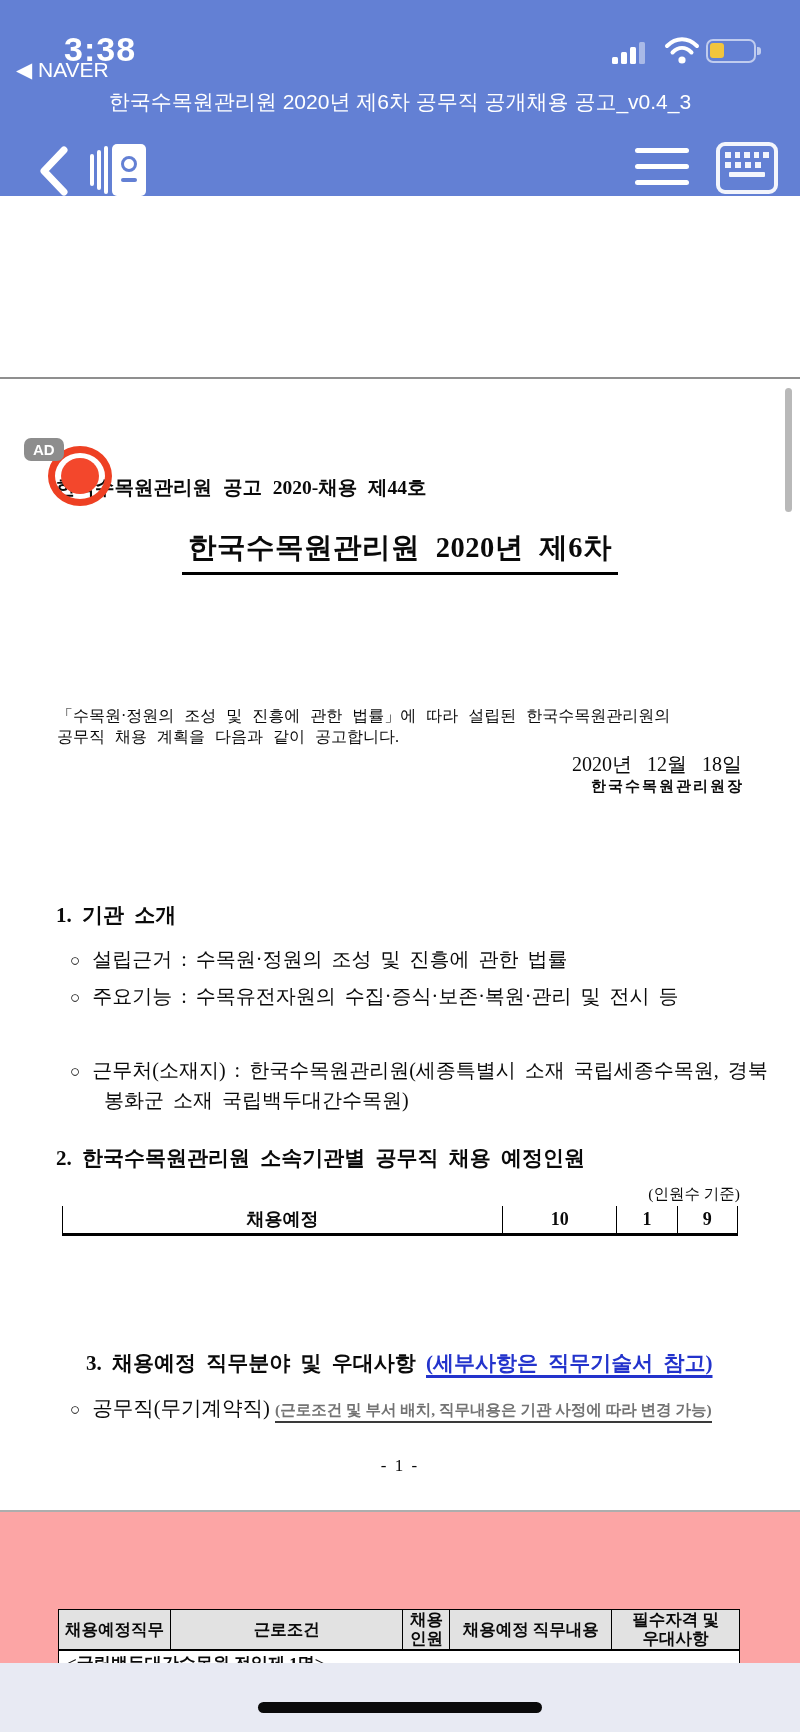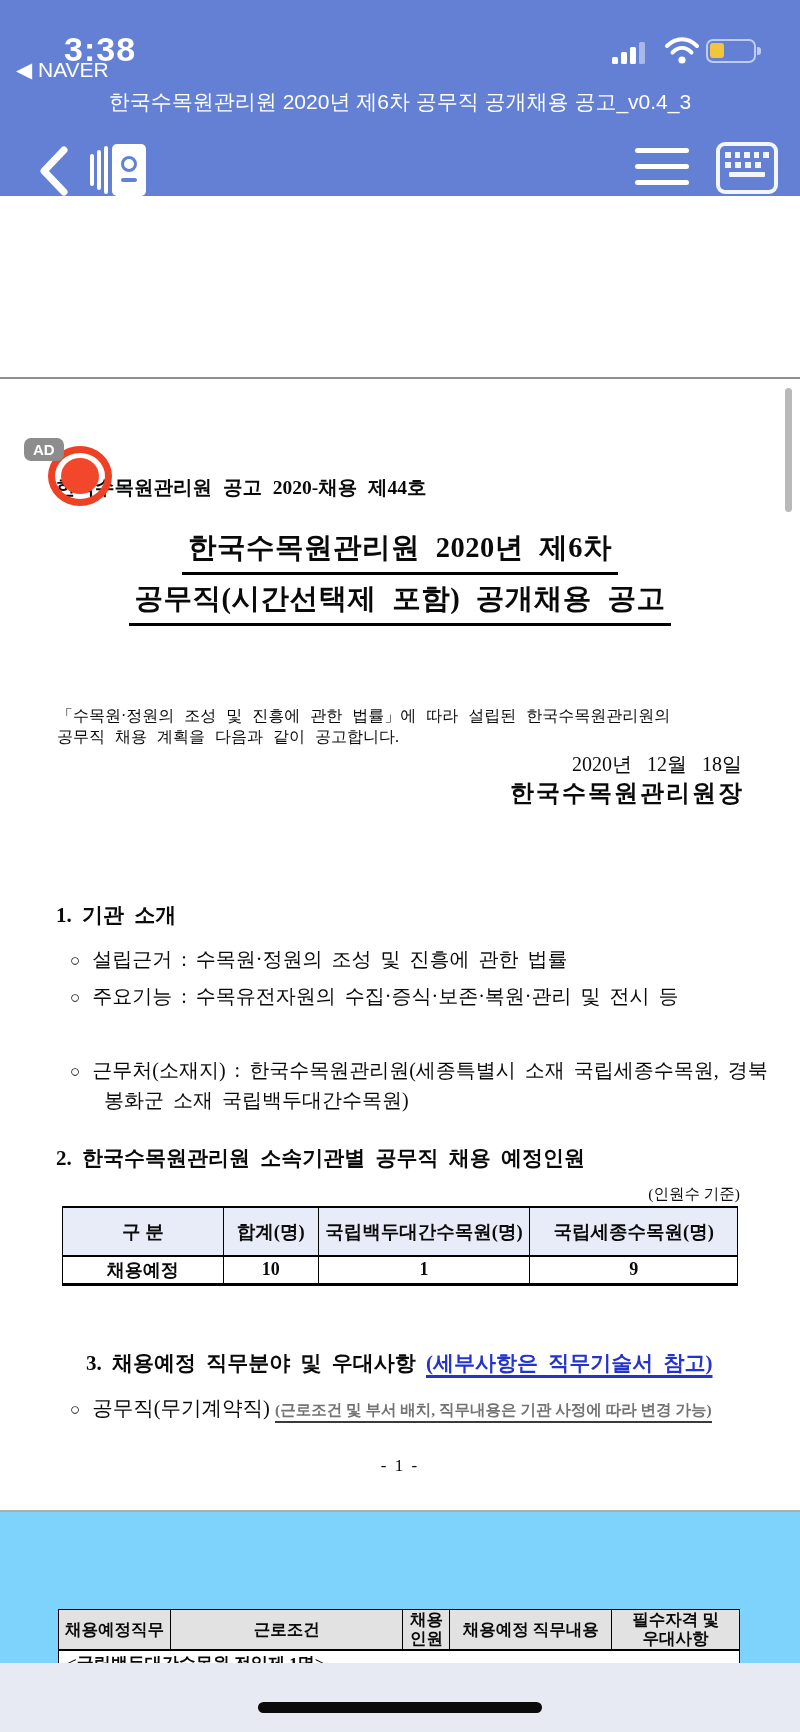--- a/index.html
+++ b/index.html
@@ -61,42 +61,42 @@
   .docfont{ font-family:"Liberation Serif","DejaVu Serif",serif; color:#0a0a0a; }
   .page1{ position:absolute; left:0; top:377px; width:800px; height:1133px; background:#fff;
     border-top:2px solid #8f8f8f; }
   .scrollbar{ position:absolute; left:785px; top:388px; width:7px; height:124px; background:#b9b9b9; border-radius:4px; z-index:5; }
   .noticeno{ position:absolute; left:56px; top:95px; font-size:19.5px; font-weight:bold; word-spacing:6px; }
   .dtitle{ position:absolute; left:0; width:800px; text-align:center; font-size:28.5px; font-weight:bold; letter-spacing:.5px; }
   .dtitle span{ border-bottom:3.5px solid #000; padding:0 6px 9px 6px; word-spacing:8px; }
   .t1{ top:150px; } .t2{ top:201px; }
   .intro{ position:absolute; left:57px; top:326px; width:690px; font-size:16px; line-height:21px; word-spacing:6px; }
   .ddate{ position:absolute; right:58px; top:372px; font-size:20px; word-spacing:10px; }
-  .signer{ position:absolute; right:56px; top:398px; font-size:24px; font-weight:bold; letter-spacing:2px; }
+  .signer{ position:absolute; right:56px; top:398px; font-size:15px; font-weight:bold; letter-spacing:2px; }
   .sechead{ position:absolute; left:56px; font-size:21px; font-weight:bold; word-spacing:5px; }
   .s1h{ top:522px; } .s2h{ top:765px; } .s3h{ top:970px;margin-left:30px; }
   .bullet{ position:absolute; left:70px; font-size:20px; word-spacing:4px; white-space:nowrap; }
   .bullet .mk{ font-size:17px; margin-right:12px; }
   .b1{ top:567px; } .b2{ top:604px; } .b3{ top:641px; } .b4{ top:678px; }
   .b4l2{ position:absolute; left:104px; top:708px; font-size:20px; word-spacing:4px; }
   .unitnote{ position:absolute; right:60px; top:805px; font-size:15.5px; }
   .tbl1{ position:absolute; left:62px; top:827px; width:676px; border-collapse:collapse; }
   .tbl1 td{ border-left:1.5px solid #000; border-right:1.5px solid #000; text-align:center; }
   .tbl1 .hr td{ background:#e7ecf8; height:49px; font-size:18.5px; font-weight:bold;
     border-top:2.5px solid #000; border-bottom:2px solid #000; }
   .tbl1 .dr td{ height:28px; font-size:18px; font-weight:bold; border-bottom:3px solid #000; }
   .c1{width:161px} .c2{width:95px} .c3{width:212px} .c4{width:208px}
   .s3link{ color:#2333cc; text-decoration:underline; text-decoration-thickness:2.5px; text-underline-offset:5px; }
   .s3b{ position:absolute; left:70px; top:1015px; white-space:nowrap; }
   .s3b .mk{ font-size:17px; margin-right:12px; }
   .s3b .main{ font-size:20.5px; }
   .s3b .red{ color:#737373; font-size:15.5px; font-weight:bold; border-bottom:2.5px solid #3a3a3a; padding-bottom:3px; }
   .pageno{ position:absolute; left:0; top:1077px; width:800px; text-align:center; font-size:17px; letter-spacing:2px; }
   .pagegap{ position:absolute; left:0; top:1510px; width:800px; height:2px; background:#adadad; }
-  .page2{ position:absolute; left:0; top:1512px; width:800px; height:171px; background:#7dd3fc; overflow:hidden;text-decoration:underline; }
+  .page2{ position:absolute; left:0; top:1512px; width:800px; height:171px; background:#fca5a5; overflow:hidden;text-decoration:underline; }
   .tbl2{ position:absolute; left:58px; top:97px; width:682px; border-collapse:collapse; }
   .tbl2 td{ border:1.6px solid #000; background:#e2e2e2; text-align:center;
     font-size:16.5px; font-weight:bold; height:40px; line-height:19px; }
   .tbl2 .rowcell{ background:#fff; text-align:left; font-size:17px; font-weight:bold;
     padding:3px 0 30px 8px; height:52px; border-top:2px solid #000; }
   .d1{width:112px}.d2{width:233px}.d3{width:47px}.d4{width:162px}.d5{width:128px}
   
   .bottombar{ position:absolute; left:0; top:1663px; width:800px; height:69px; background:#e8eaf3; }
   .homebar{ position:absolute; left:258px; top:1702px; width:284px; height:11px; background:#0a0a0a; border-radius:6px; }
 </style>
@@ -172,44 +172,37 @@
     <button class="install">설치하기</button>
     <svg class="adclose" width="42" height="42" viewBox="0 0 42 42">
       <line x1="6" y1="6" x2="36" y2="36" stroke="#8a8a8a" stroke-width="2.6"></line>
       <line x1="36" y1="6" x2="6" y2="36" stroke="#8a8a8a" stroke-width="2.6"></line>
     </svg>
   </div>
 
   <div class="page1 docfont">
     <div class="noticeno">한국수목원관리원  공고 2020-채용 제44호</div>
     <div class="dtitle t1"><span>한국수목원관리원  2020년  제6차</span></div>
-    <div class="dtitle t2"><span>공무직(시간선택제  포함)  공개채용  공고</span></div>
     <div class="intro">
       <div>「수목원·정원의  조성  및  진흥에  관한  법률」에  따라  설립된  한국수목원관리원의</div>
       <div>공무직 채용 계획을 다음과 같이 공고합니다.</div>
     </div>
     <div class="ddate">2020년  12월  18일</div>
     <div class="signer">한국수목원관리원장</div>
 
     <div class="sechead s1h">1.  기관  소개</div>
     <div class="bullet b1"><span class="mk">○</span><span>설립근거 : 수목원·정원의 조성 및 진흥에 관한 법률</span></div>
     <div class="bullet b2"><span class="mk">○</span><span>주요기능 : 수목유전자원의 수집·증식·보존·복원·관리 및 전시 등</span></div>
     <div class="bullet b4"><span class="mk">○</span><span>근무처(소재지) : 한국수목원관리원(세종특별시 소재  국립세종수목원,  경북</span></div>
     <div class="b4l2">봉화군 소재 국립백두대간수목원)</div>
 
     <div class="sechead s2h">2.  한국수목원관리원  소속기관별  공무직  채용  예정인원</div>
     <div class="unitnote">(인원수  기준)</div>
     <table class="tbl1">
       <tbody>
-          <tr class="hr">
-        <td class="c1">구 분</td>
-        <td class="c2">합계(명)</td>
-        <td class="c3">국립백두대간수목원(명)</td>
-        <td class="c4">국립세종수목원(명)</td>
-      </tr>
       <tr class="dr">
         <td>채용예정</td>
         <td>10</td>
         <td>1</td>
         <td>9</td>
       </tr>
     </tbody>
       </table>
 
     <div class="sechead s3h">

